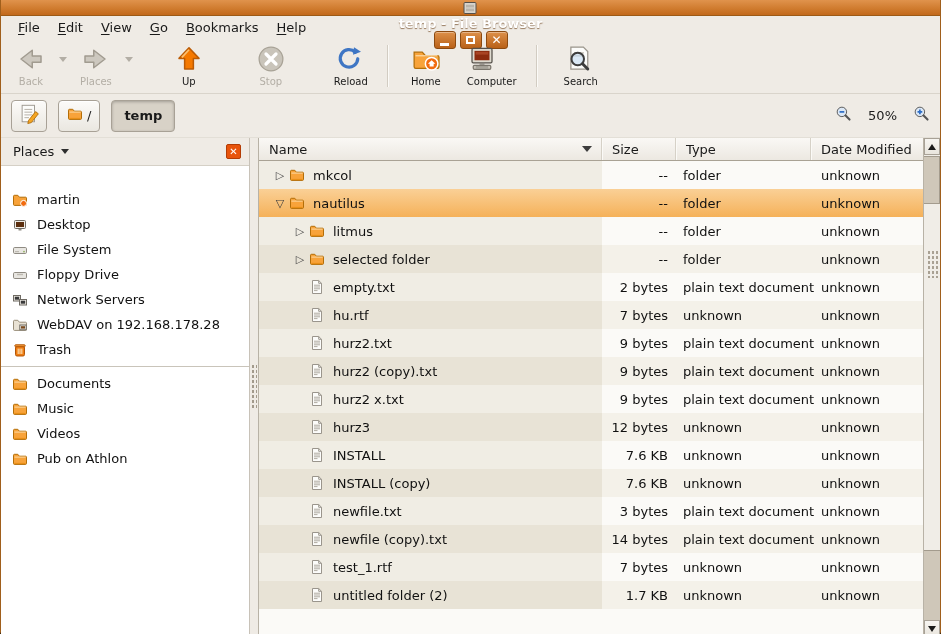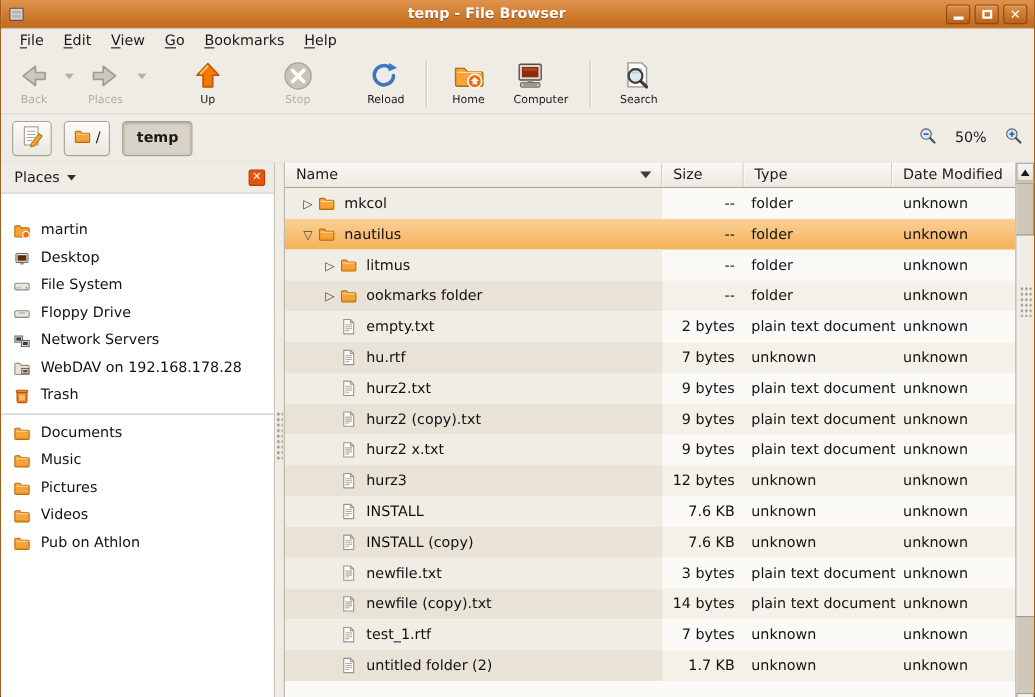--- a/index.html
+++ b/index.html
@@ -5,23 +5,23 @@
   :root{
     --titlebar-top:#e0934c; --titlebar-bottom:#c2691c;
     --selection-top:#fad096; --selection-bottom:#f5b159;
     --accent-orange:#f57900; --window-bg:#efebe5; --list-bg:#fbfaf7;
   }
   *{box-sizing:border-box;margin:0;padding:0;font-family:"DejaVu Sans","Liberation Sans",sans-serif;}
   html,body{width:941px;height:634px;overflow:hidden;background:#444;}
   .window{position:relative;width:941px;height:634px;background:var(--window-bg);
     border-left:1px solid #a05f1c;border-right:1px solid #a05f1c;border-bottom:2px solid #2a1804;}
   
-  .titlebar{height:26px;display:flex;align-items:center;padding:0 6px;
+  .titlebar{height:16px;display:flex;align-items:center;padding:0 6px;
     background:linear-gradient(180deg,var(--titlebar-top) 0%,#d07c2f 55%,var(--titlebar-bottom) 100%);
-    border-bottom:1px solid #9c5a16;}
+    border-bottom:1px solid #9c5a16;flex-direction:column;}
   .titlebar .win-icon{width:18px;height:18px;display:flex;align-items:center;}
   .titlebar .title{flex:1;text-align:center;color:#fff;font-weight:bold;font-size:13px;
     text-shadow:0 1px 1px rgba(90,45,0,.6);}
   .win-buttons{display:flex;gap:4px;}
   .wbtn{width:22px;height:18px;border-radius:3px;border:1px solid #8c4a10;
     background:linear-gradient(180deg,#dd9049,#b96118);display:flex;align-items:center;justify-content:center;
     box-shadow:inset 0 1px 0 rgba(255,255,255,.35);}
   .g-min{width:9px;height:3px;background:#fff;margin-top:8px;}
   .g-max{width:9px;height:8px;border:2px solid #fff;}
   .g-close{color:#fff;font-size:12px;font-weight:bold;line-height:1;}
@@ -380,30 +380,20 @@
           <div class="side-item" data-name="sidebar-item-music">
             <span class="icon" data-name="folder-icon">
               <svg width="16" height="16" viewBox="0 0 16 16">
                 <path d="M1.5 4.2c0-.5.4-.9.9-.9h3.4l1.6 1.9h6.2c.5 0 .9.4.9.9v6.4c0 .5-.4.9-.9.9H2.4c-.5 0-.9-.4-.9-.9z" fill="#f8a33a" stroke="#b36e08"></path>
                 <path d="M2.4 6.1h11.2" stroke="#fcd9a4"></path>
                 <path d="M2.4 12.4h11.2" stroke="#e88d14"></path>
               </svg>
             </span>
             <span data-name="sidebar-item-label">Music</span>
           </div>
-          <div class="side-item" data-name="sidebar-item-pictures">
-            <span class="icon" data-name="folder-icon">
-              <svg width="16" height="16" viewBox="0 0 16 16">
-                <path d="M1.5 4.2c0-.5.4-.9.9-.9h3.4l1.6 1.9h6.2c.5 0 .9.4.9.9v6.4c0 .5-.4.9-.9.9H2.4c-.5 0-.9-.4-.9-.9z" fill="#f8a33a" stroke="#b36e08"></path>
-                <path d="M2.4 6.1h11.2" stroke="#fcd9a4"></path>
-                <path d="M2.4 12.4h11.2" stroke="#e88d14"></path>
-              </svg>
-            </span>
-            <span data-name="sidebar-item-label">Pictures</span>
-          </div>
           <div class="side-item" data-name="sidebar-item-videos">
             <span class="icon" data-name="folder-icon">
               <svg width="16" height="16" viewBox="0 0 16 16">
                 <path d="M1.5 4.2c0-.5.4-.9.9-.9h3.4l1.6 1.9h6.2c.5 0 .9.4.9.9v6.4c0 .5-.4.9-.9.9H2.4c-.5 0-.9-.4-.9-.9z" fill="#f8a33a" stroke="#b36e08"></path>
                 <path d="M2.4 6.1h11.2" stroke="#fcd9a4"></path>
                 <path d="M2.4 12.4h11.2" stroke="#e88d14"></path>
               </svg>
             </span>
             <span data-name="sidebar-item-label">Videos</span>
           </div>
@@ -490,21 +480,21 @@
           <div class="row dark" data-name="file-row">
             <div class="c-name lvl1" data-name="file-name-cell">
               <span class="expander" data-name="expander-closed-icon">▷</span>
               <span class="icon" data-name="folder-icon">
                 <svg width="16" height="16" viewBox="0 0 16 16">
                   <path d="M1.5 4.2c0-.5.4-.9.9-.9h3.4l1.6 1.9h6.2c.5 0 .9.4.9.9v6.4c0 .5-.4.9-.9.9H2.4c-.5 0-.9-.4-.9-.9z" fill="#f8a33a" stroke="#b36e08"></path>
                   <path d="M2.4 6.1h11.2" stroke="#fcd9a4"></path>
                   <path d="M2.4 12.4h11.2" stroke="#e88d14"></path>
                 </svg>
               </span>
-              <span class="fname" data-name="file-name">ookmarks folder</span>
+              <span class="fname" data-name="file-name">selected folder</span>
             </div>
             <div class="c-size" data-name="file-size">--</div>
             <div class="c-type" data-name="file-type">folder</div>
             <div class="c-mod" data-name="file-modified">unknown</div>
           </div>
           <div class="row light" data-name="file-row">
             <div class="c-name lvl1" data-name="file-name-cell">
               <span class="expander" data-name="expander-spacer"></span>
               <span class="icon" data-name="text-file-icon">
                 <svg width="16" height="16" viewBox="0 0 16 16">

